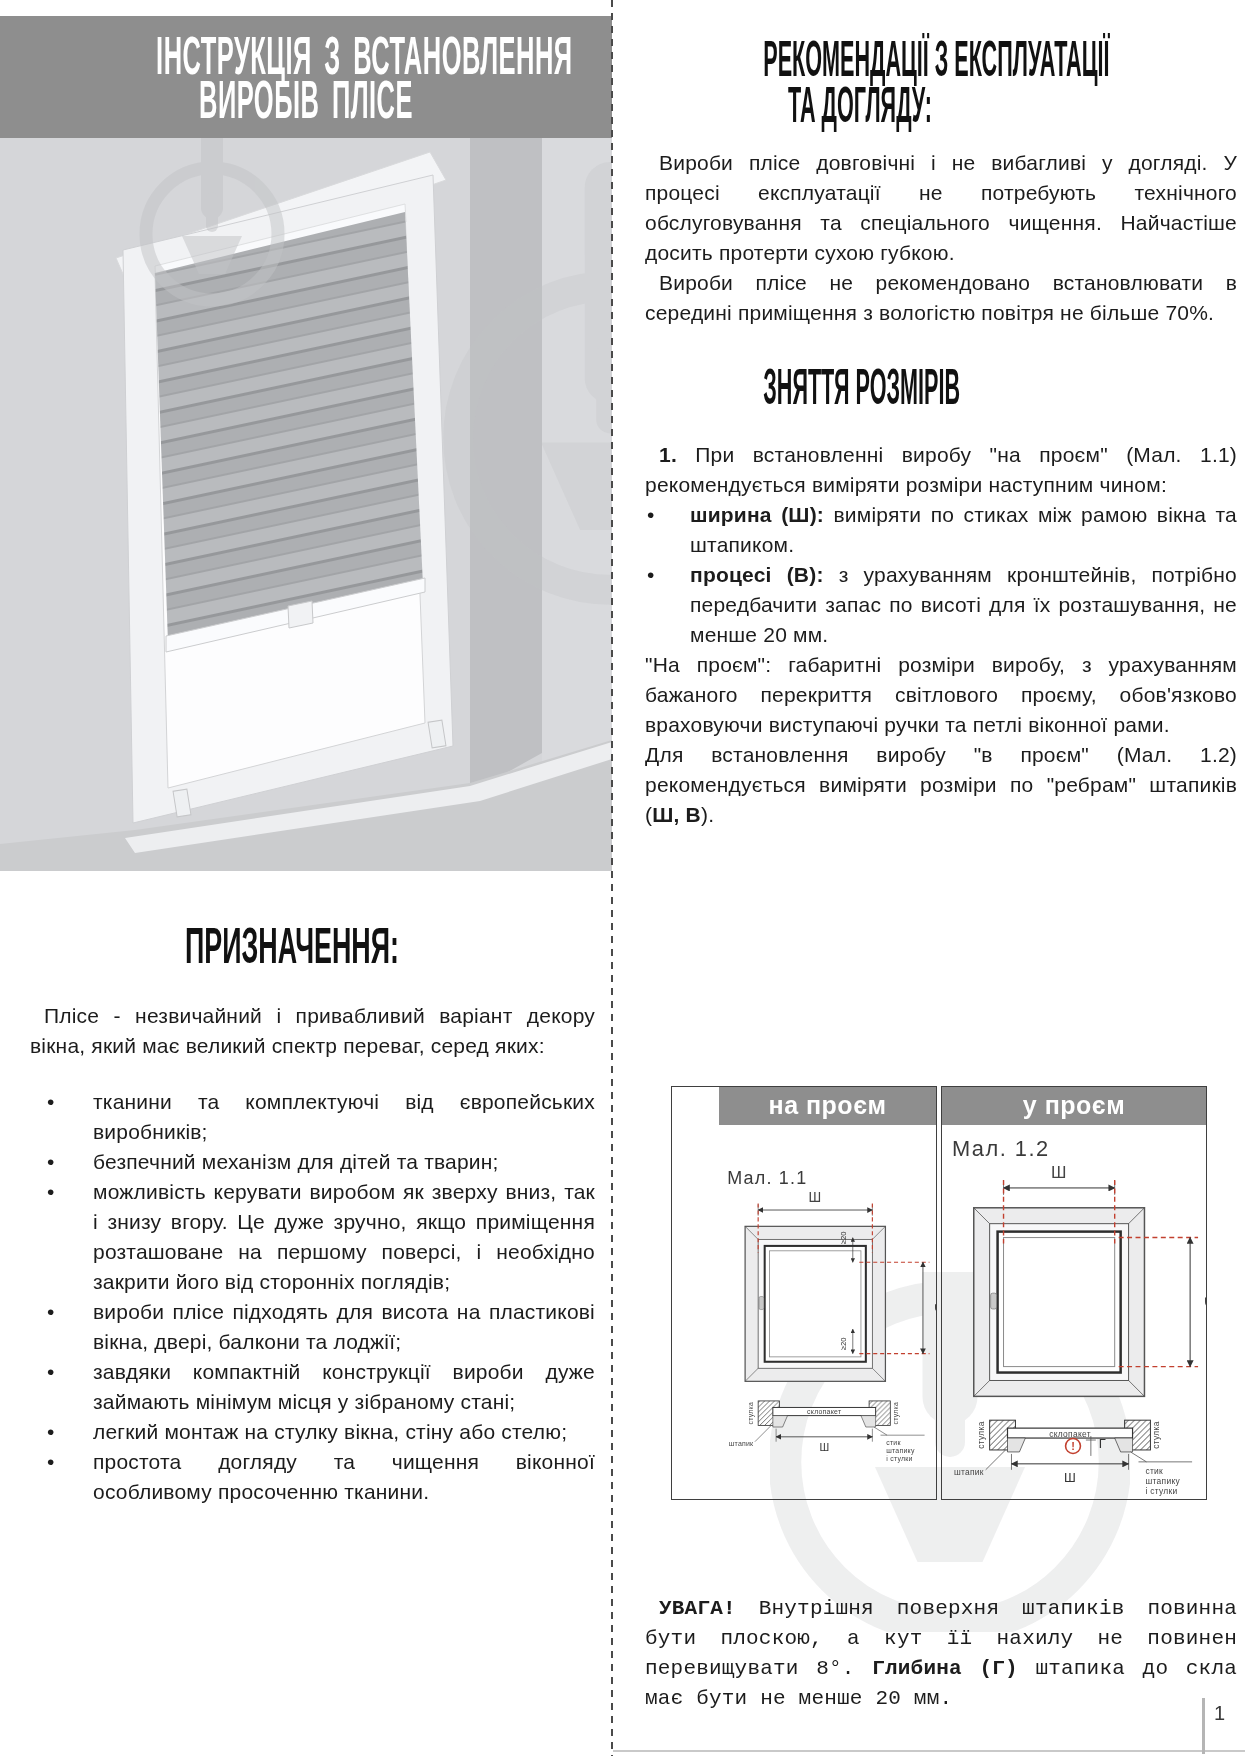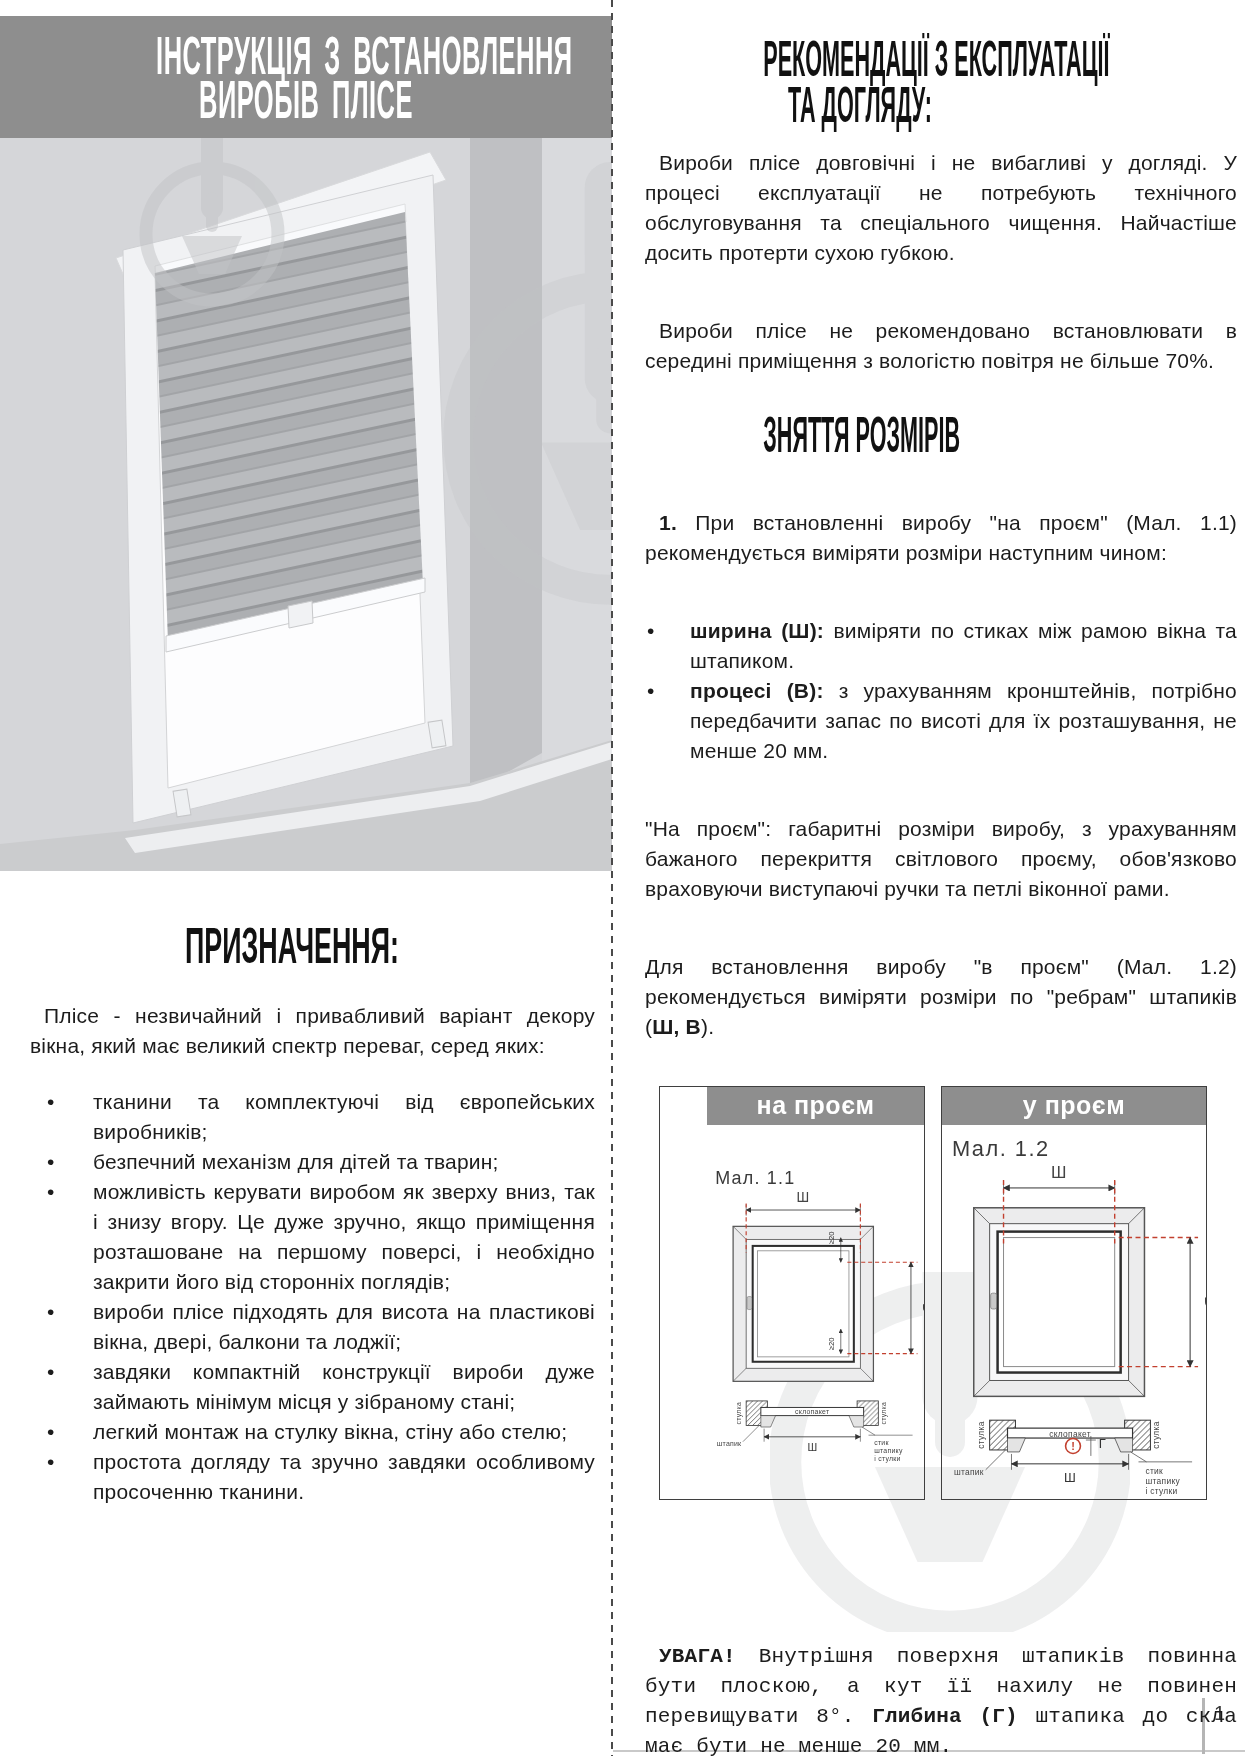--- a/index.html
+++ b/index.html
@@ -7,21 +7,21 @@
   #page { position:relative; width:1245px; height:1758px; background:#fff; overflow:hidden; color:#1c1c1c; }
 
   
   .col-left { position:absolute; left:0; top:16px; width:612px; }
   .band { height:122px; background:#8e8e8e; display:flex; flex-direction:column; justify-content:center; }
   .cond { display:block; text-align:center; font-weight:700; white-space:nowrap; }
   .band .cond { font-size:52px; line-height:44px; color:#fff; transform:scale(0.49,1.03); transform-origin:50% 50%; word-spacing:10px; letter-spacing:1px; }
   .photo { position:relative; width:612px; height:733px; overflow:hidden; background:#d5d6d9; }
   .phead { width:524px; margin:50px 58px 0 30px; }
   .phead .cond { font-size:48px; line-height:50px; color:#111; transform:scale(0.56,1.05); }
-  .body-txt { font-size:21px; line-height:30px; letter-spacing:0.2px; color:#1c1c1c;margin-top:48px; }
+  .body-txt { font-size:21px; line-height:30px; letter-spacing:0.2px; color:#1c1c1c; }
   .j { text-align:justify; }
   .pi { text-indent:14px; }
   .intro { margin:30px 17px 0 30px; }
   .list { margin:26px 17px 0 30px; }
   .li { display:flex; margin:0; }
   .li .dot { flex:0 0 63px; padding-left:17px; }
   .li .txt { flex:1; }
 
   
   .divider { position:absolute; left:611px; top:0; width:2px; height:1756px;
@@ -38,21 +38,21 @@
   .mhead .cond { font-size:48px; line-height:50px; color:#111; transform:scale(0.45,1.05); }
   .p1 { margin-top:20px; }
   .p3 { margin-top:30px; font-style:italic; }
   .rlist .li .dot { flex:0 0 45px; padding-left:2px; }
   .att { position:absolute; left:0; top:1594px; width:592px;font-family:Liberation Mono, monospace; }
   .att b, .step b { font-weight:700; }
 
   
   .figures { position:absolute; left:0; top:1086px; width:592px; height:420px; }
   .figbox { position:absolute; top:0; width:266px; border:1.5px solid #3f3f3f; background:transparent; }
-  .figbox.f1 { left:14px;padding-left:47px; } .figbox.f2 { left:296px; }
+  .figbox.f1 { left:26px;padding-left:47px; } .figbox.f2 { left:296px; }
   .fighead { height:38px; background:#8e8e8e; color:#fff; font-weight:700; font-size:25px;
     text-align:center; line-height:37px; letter-spacing:0.5px; }
   .figsvg { display:block; width:100%; height:374px; }
 
   
   .figcap { font-size:22px; fill:#3a3a3a; letter-spacing:1.5px; }
   .dimlab { font-size:17px; fill:#444; letter-spacing:1px; }
   .ge { font-size:9.5px; fill:#333; }
   .xs { font-size:8.5px; fill:#444; letter-spacing:0.3px; }
   .xsb { font-size:13px; fill:#333; }
@@ -156,21 +156,21 @@
       <div class="li">
           <span class="dot">•</span>
           <span class="txt j">завдяки компактній конструкції вироби дуже займають мінімум місця у зібраному стані;</span>
         </div>
       <div class="li">
           <span class="dot">•</span>
           <span class="txt j">легкий монтаж на стулку вікна, стіну або стелю;</span>
         </div>
       <div class="li">
           <span class="dot">•</span>
-          <span class="txt j">простота догляду та зручно завдяки особливому просоченню тканини.</span>
+          <span class="txt j">простота догляду та чищення віконної особливому просоченню тканини.</span>
         </div>
     </div>
   </div>
 
   <div class="divider"></div>
 
   <div class="col-right">
     <div class="rhead">
       <span class="cond">РЕКОМЕНДАЦІЇ З ЕКСПЛУАТАЦІЇ</span>
       <span class="cond">ТА ДОГЛЯДУ:</span>

